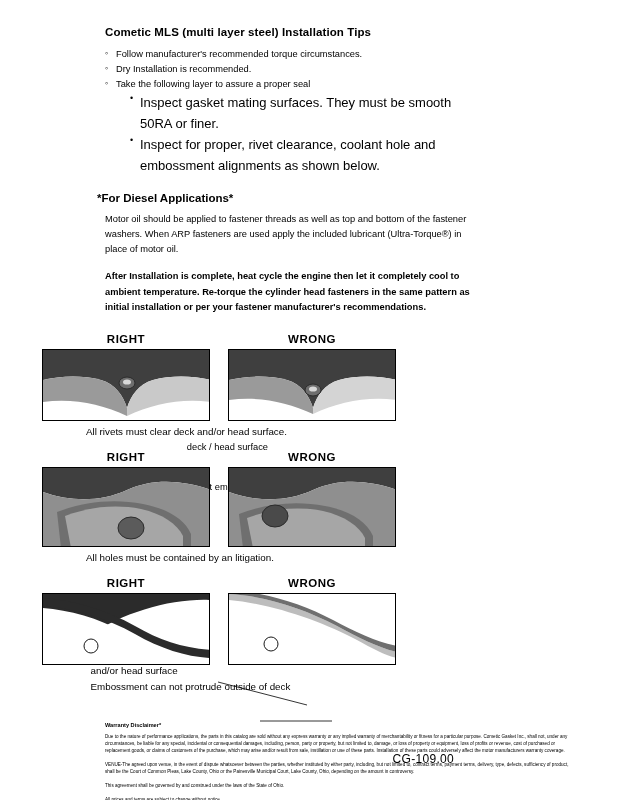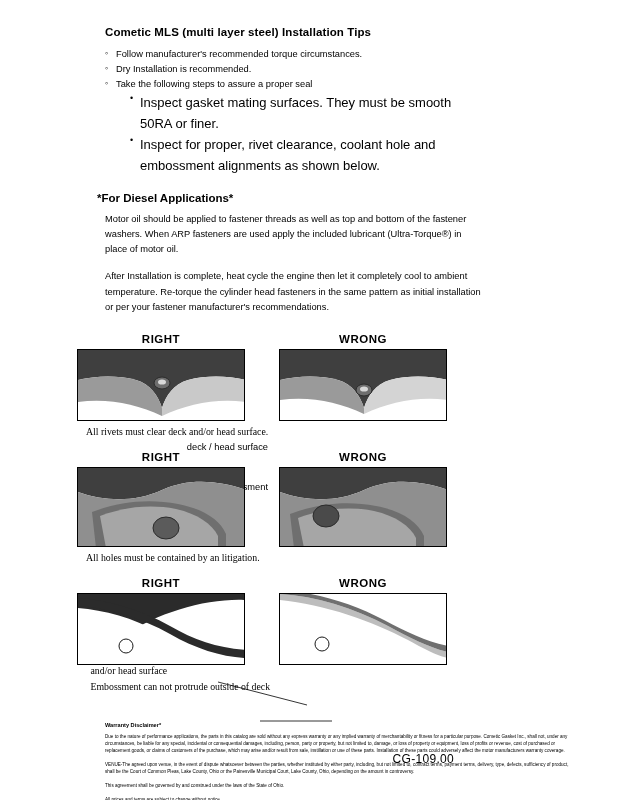--- a/index.html
+++ b/index.html
@@ -68,31 +68,31 @@
     font-size: 11.5px;
     font-weight: bold;
     margin: 16px 0 8px 55px;
   }
   p.body {
     font-size: 9.3px;
     line-height: 1.62;
     margin: 0 0 0 63px;
     max-width: 440px;
   }
-  p.spaced { margin-top: 12px; }
+  p.spaced { margin-top: 12px; font-weight: bold; }
 
   
   .figures {
     margin-top: 18px;
     position: relative;
   }
   .fig-row {
     display: flex;
-    justify-content: center;
-    gap: 34px;
+    justify-content: flex-start;
+    gap: 18px;
   }
   .fig-col { width: 168px; }
   .fig-label {
     text-align: center;
     font-size: 11.5px;
     font-weight: bold;
     letter-spacing: 0.5px;
     margin-bottom: 4px;
   }
   .fig-box {
@@ -107,21 +107,20 @@
   .fig-box.tall { height: 80px; }
   .fig-caption {
     font-size: 9.8px;
     margin: 5px 0 0 0;
     text-align: left;
     padding-left: 1px;
   }
   .caption-wrap {
     width: 354px;
     margin: 0 auto;
-    font-family: Liberation Serif, serif;
   }
   .caption-wrap.indent { padding-left: 9px; }
 
   
   .callouts {
     position: absolute;
     left: 46px;
     top: 108px;
     width: 180px;
     font-size: 9.3px;
@@ -165,21 +164,21 @@
 <body>
 
 <div class="page">
 
   <h1 class="title">Cometic MLS (multi layer steel) Installation Tips</h1>
 
   <ul class="bullets">
     <li>Follow manufacturer's recommended torque circumstances.</li>
     <li>Dry Installation is recommended.</li>
     <li>
-      <span>Take the following steps to assure a proper seal</span>
+      <span>Take the following layer to assure a proper seal</span>
       <ul class="sub">
         <li>Inspect gasket mating surfaces.  They must be smooth 50RA or finer.</li>
         <li>Inspect for proper, rivet clearance, coolant hole and embossment alignments as shown below.</li>
       </ul>
     </li>
   </ul>
 
   <h2 class="subtitle">*For Diesel Applications*</h2>
 
   <p class="body">Motor oil should be applied to fastener threads as well as top and bottom of the fastener washers.  When ARP fasteners are used apply the included lubricant (Ultra-Torque®) in place of motor oil.</p>

